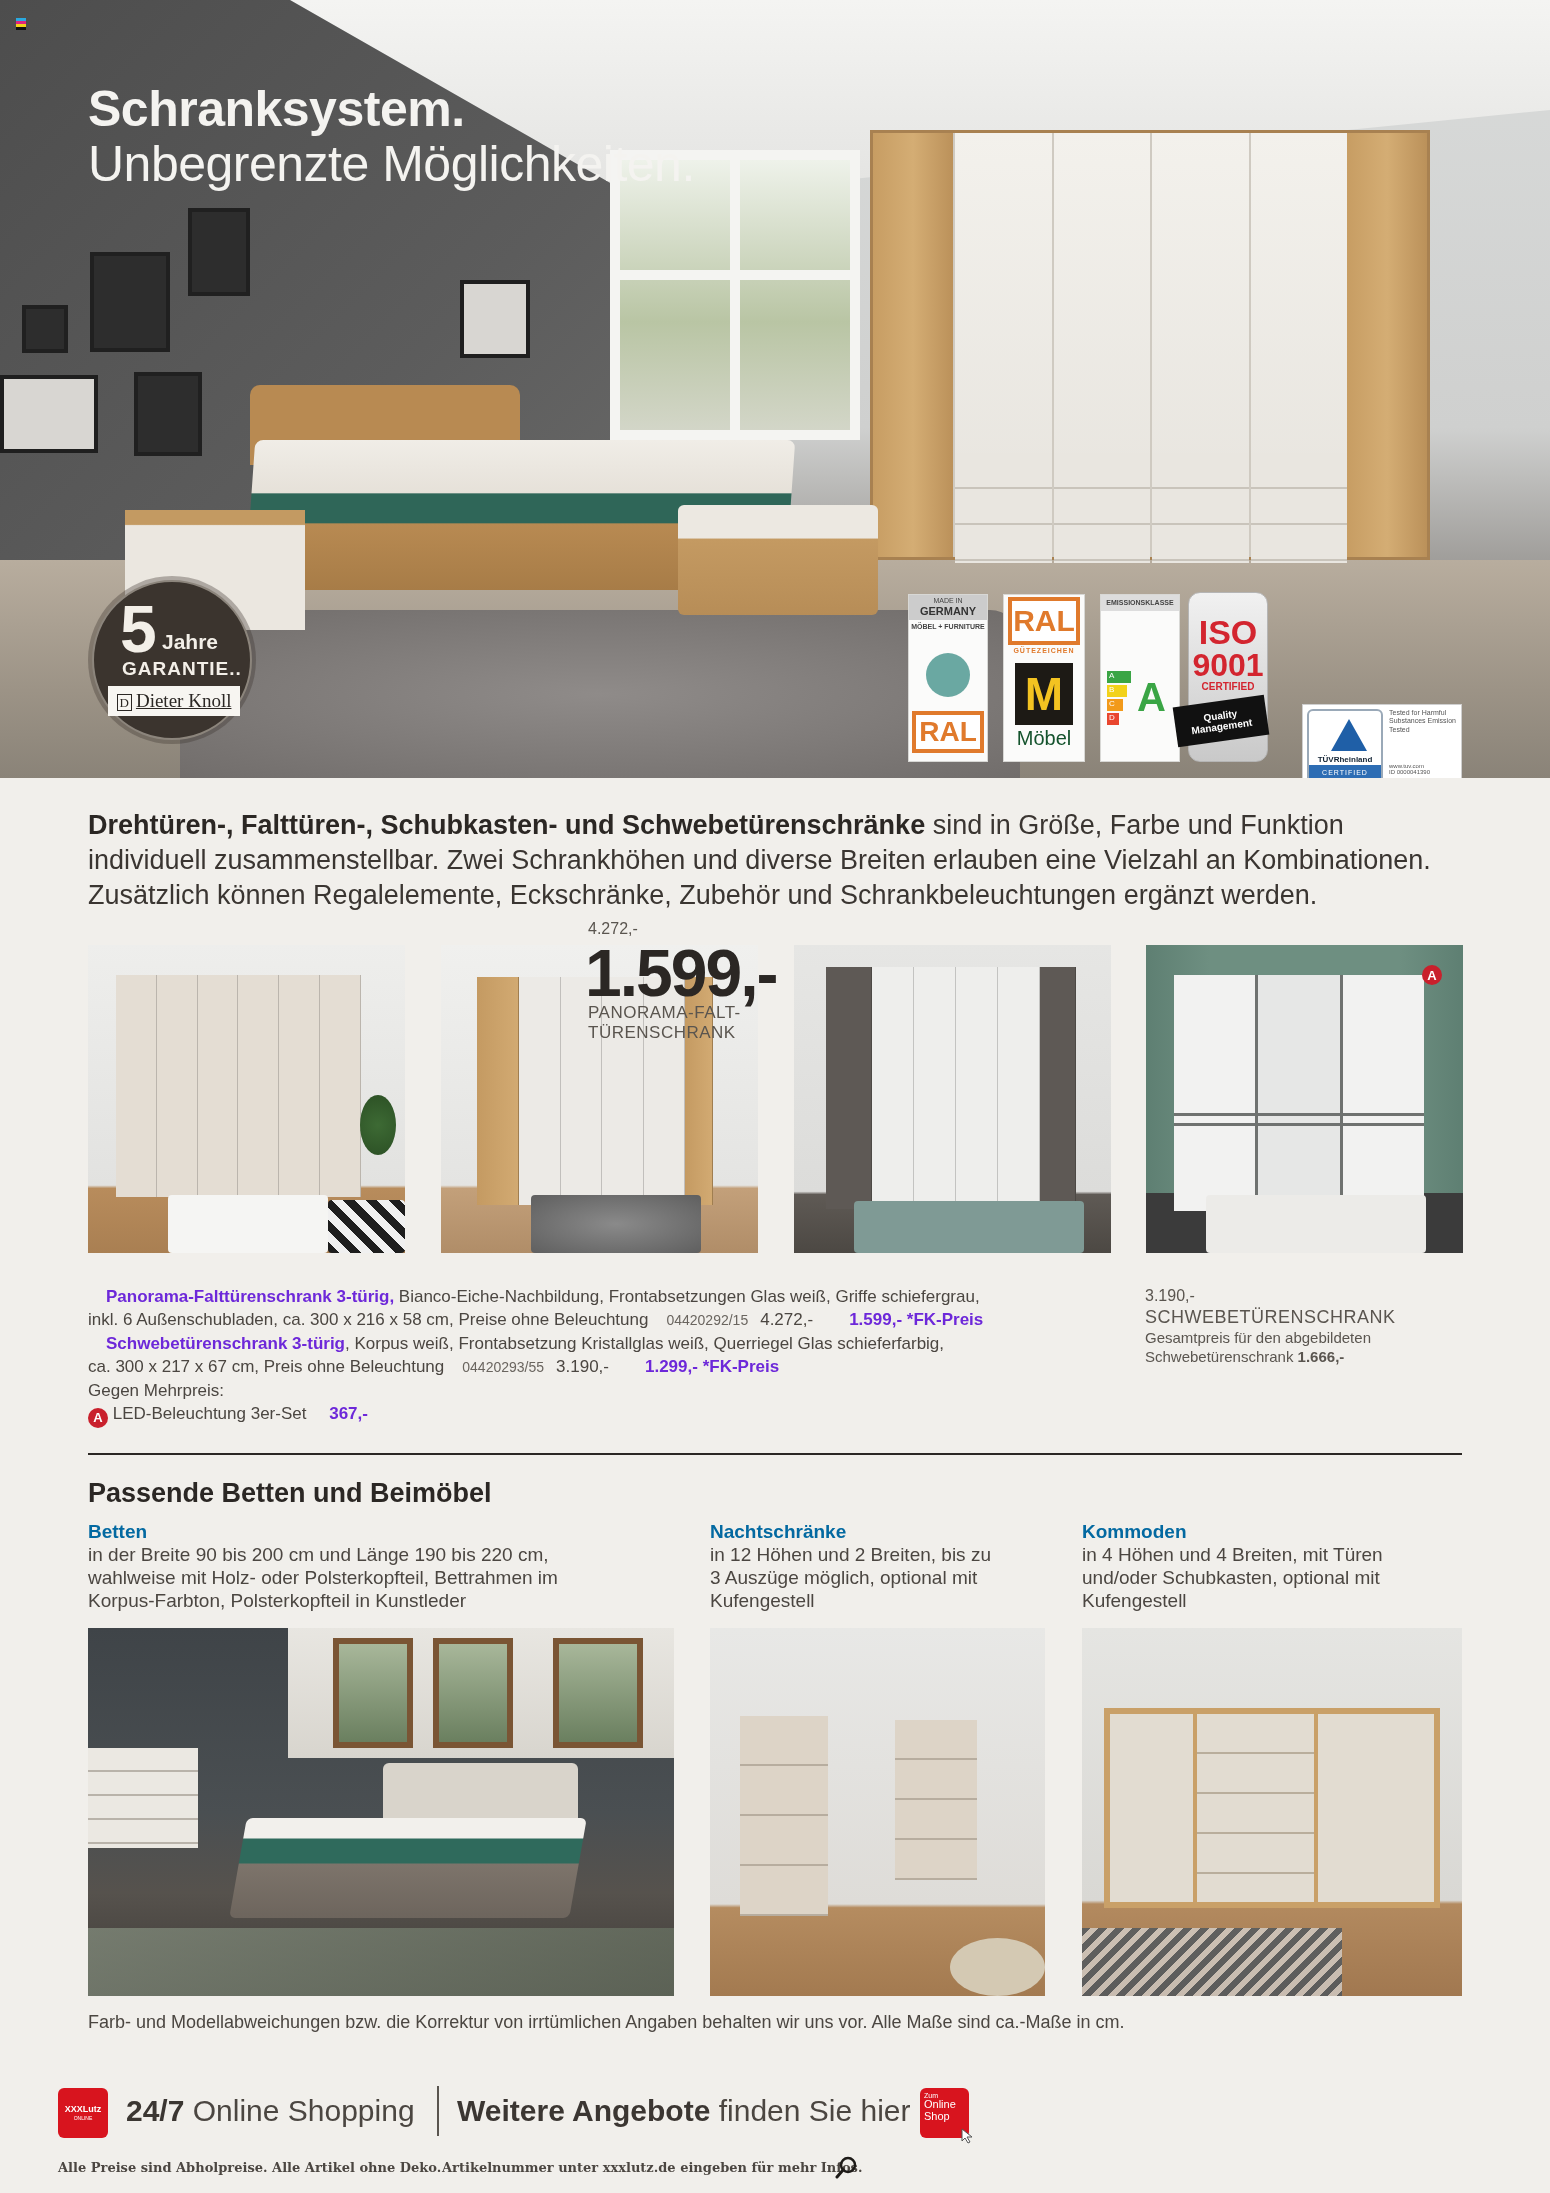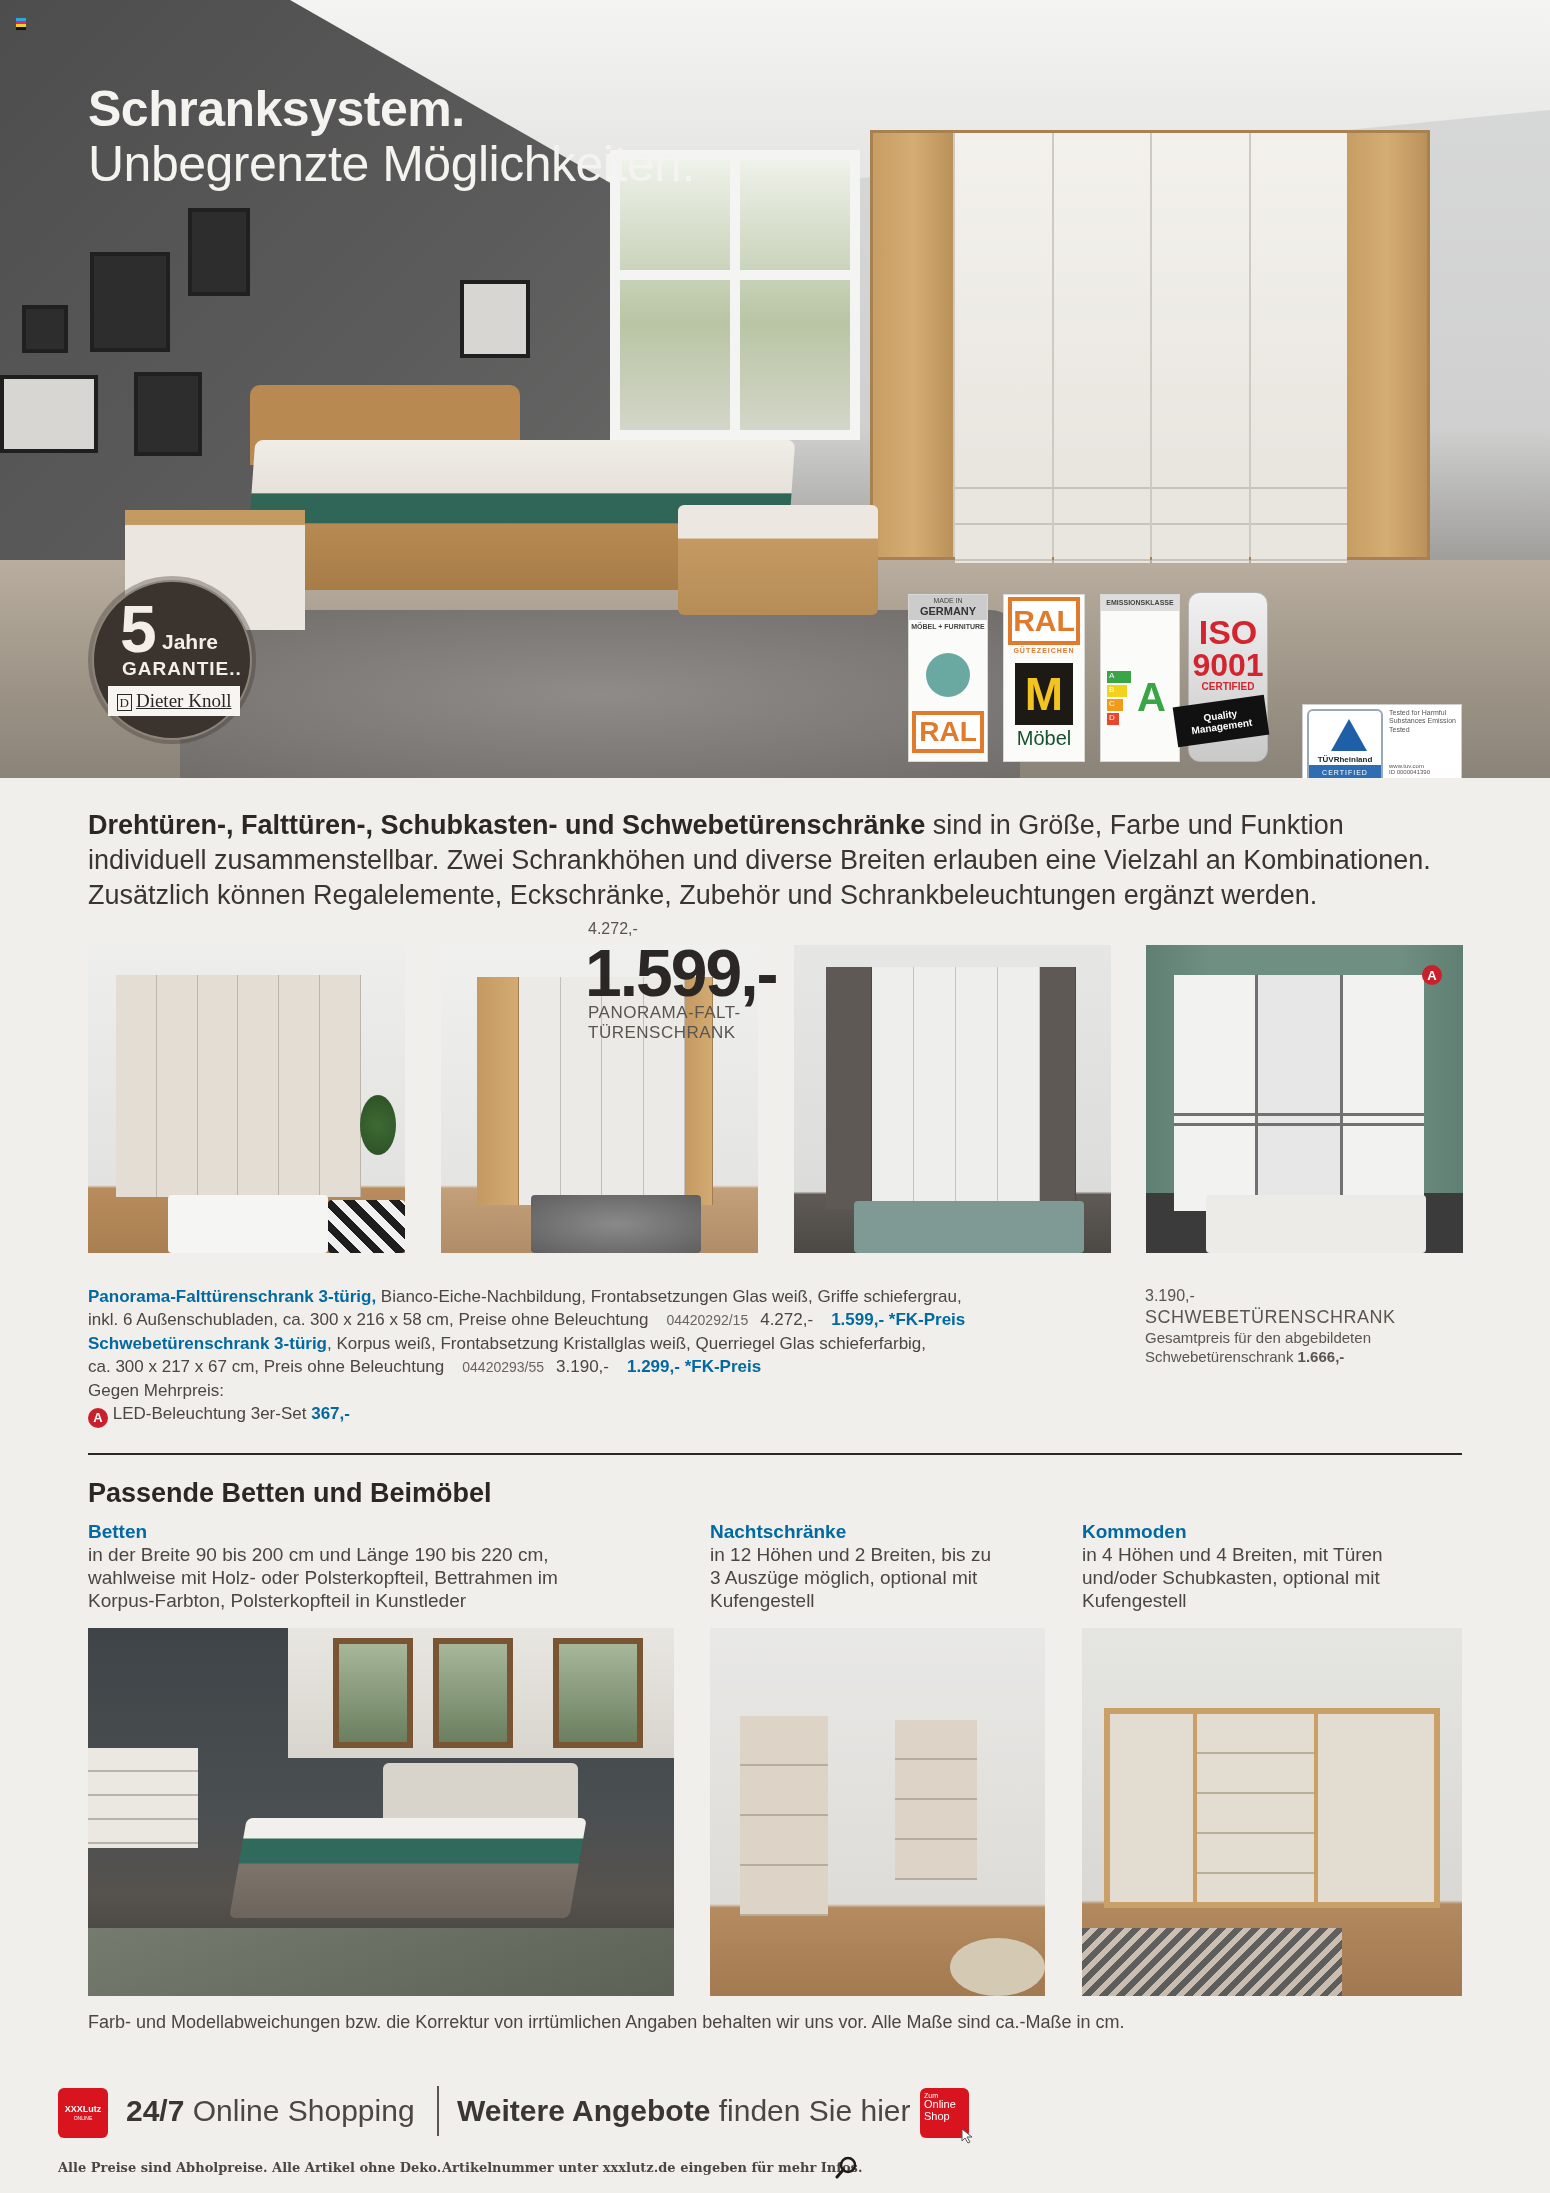--- a/index.html
+++ b/index.html
@@ -93,21 +93,21 @@
 
   .price-big { position: absolute; color: #2b2724; font-weight: 700; letter-spacing: -2px; line-height: 1; }
   .price-old { position: absolute; color: #5a554f; font-size: 16px; }
   .price-label { position: absolute; color: #5a554f; font-size: 17px; letter-spacing: 0.5px; line-height: 1.2; text-transform: uppercase; }
 
   .marker { display: inline-flex; align-items: center; justify-content: center; width: 20px; height: 20px; border-radius: 50%;
     background: #c9202c; color: #fff; font-size: 13px; font-weight: 700; vertical-align: -3px; }
 
   
   .specs { position: absolute; left: 88px; top: 1285px; width: 960px; font-size: 17px; line-height: 23px; color: #4b4641; }
-  .specs b { color: #0369a1; }
+  .specs b { color: #6d28d9; margin-left: 18px; }
   .specs .art { font-size: 14px; color: #6a655f; margin: 0 12px 0 18px; }
   .specs .old { margin-right: 18px; }
 
   .big-right { position: absolute; left: 1145px; top: 1287px; width: 330px; }
   .big-right .old { font-size: 16px; color: #5a554f; }
   .big-right .num { font-size: 66px; font-weight: 700; letter-spacing: -2px; line-height: 0.95; color: #2b2724; }
   .big-right .lbl { font-size: 18px; color: #5a554f; letter-spacing: 0.5px; margin-top: 2px; }
   .big-right .note { font-size: 15px; color: #5a554f; line-height: 19px; }
 
   .divider { position: absolute; left: 88px; top: 1453px; width: 1374px; height: 2px; background: #2b2724; }

